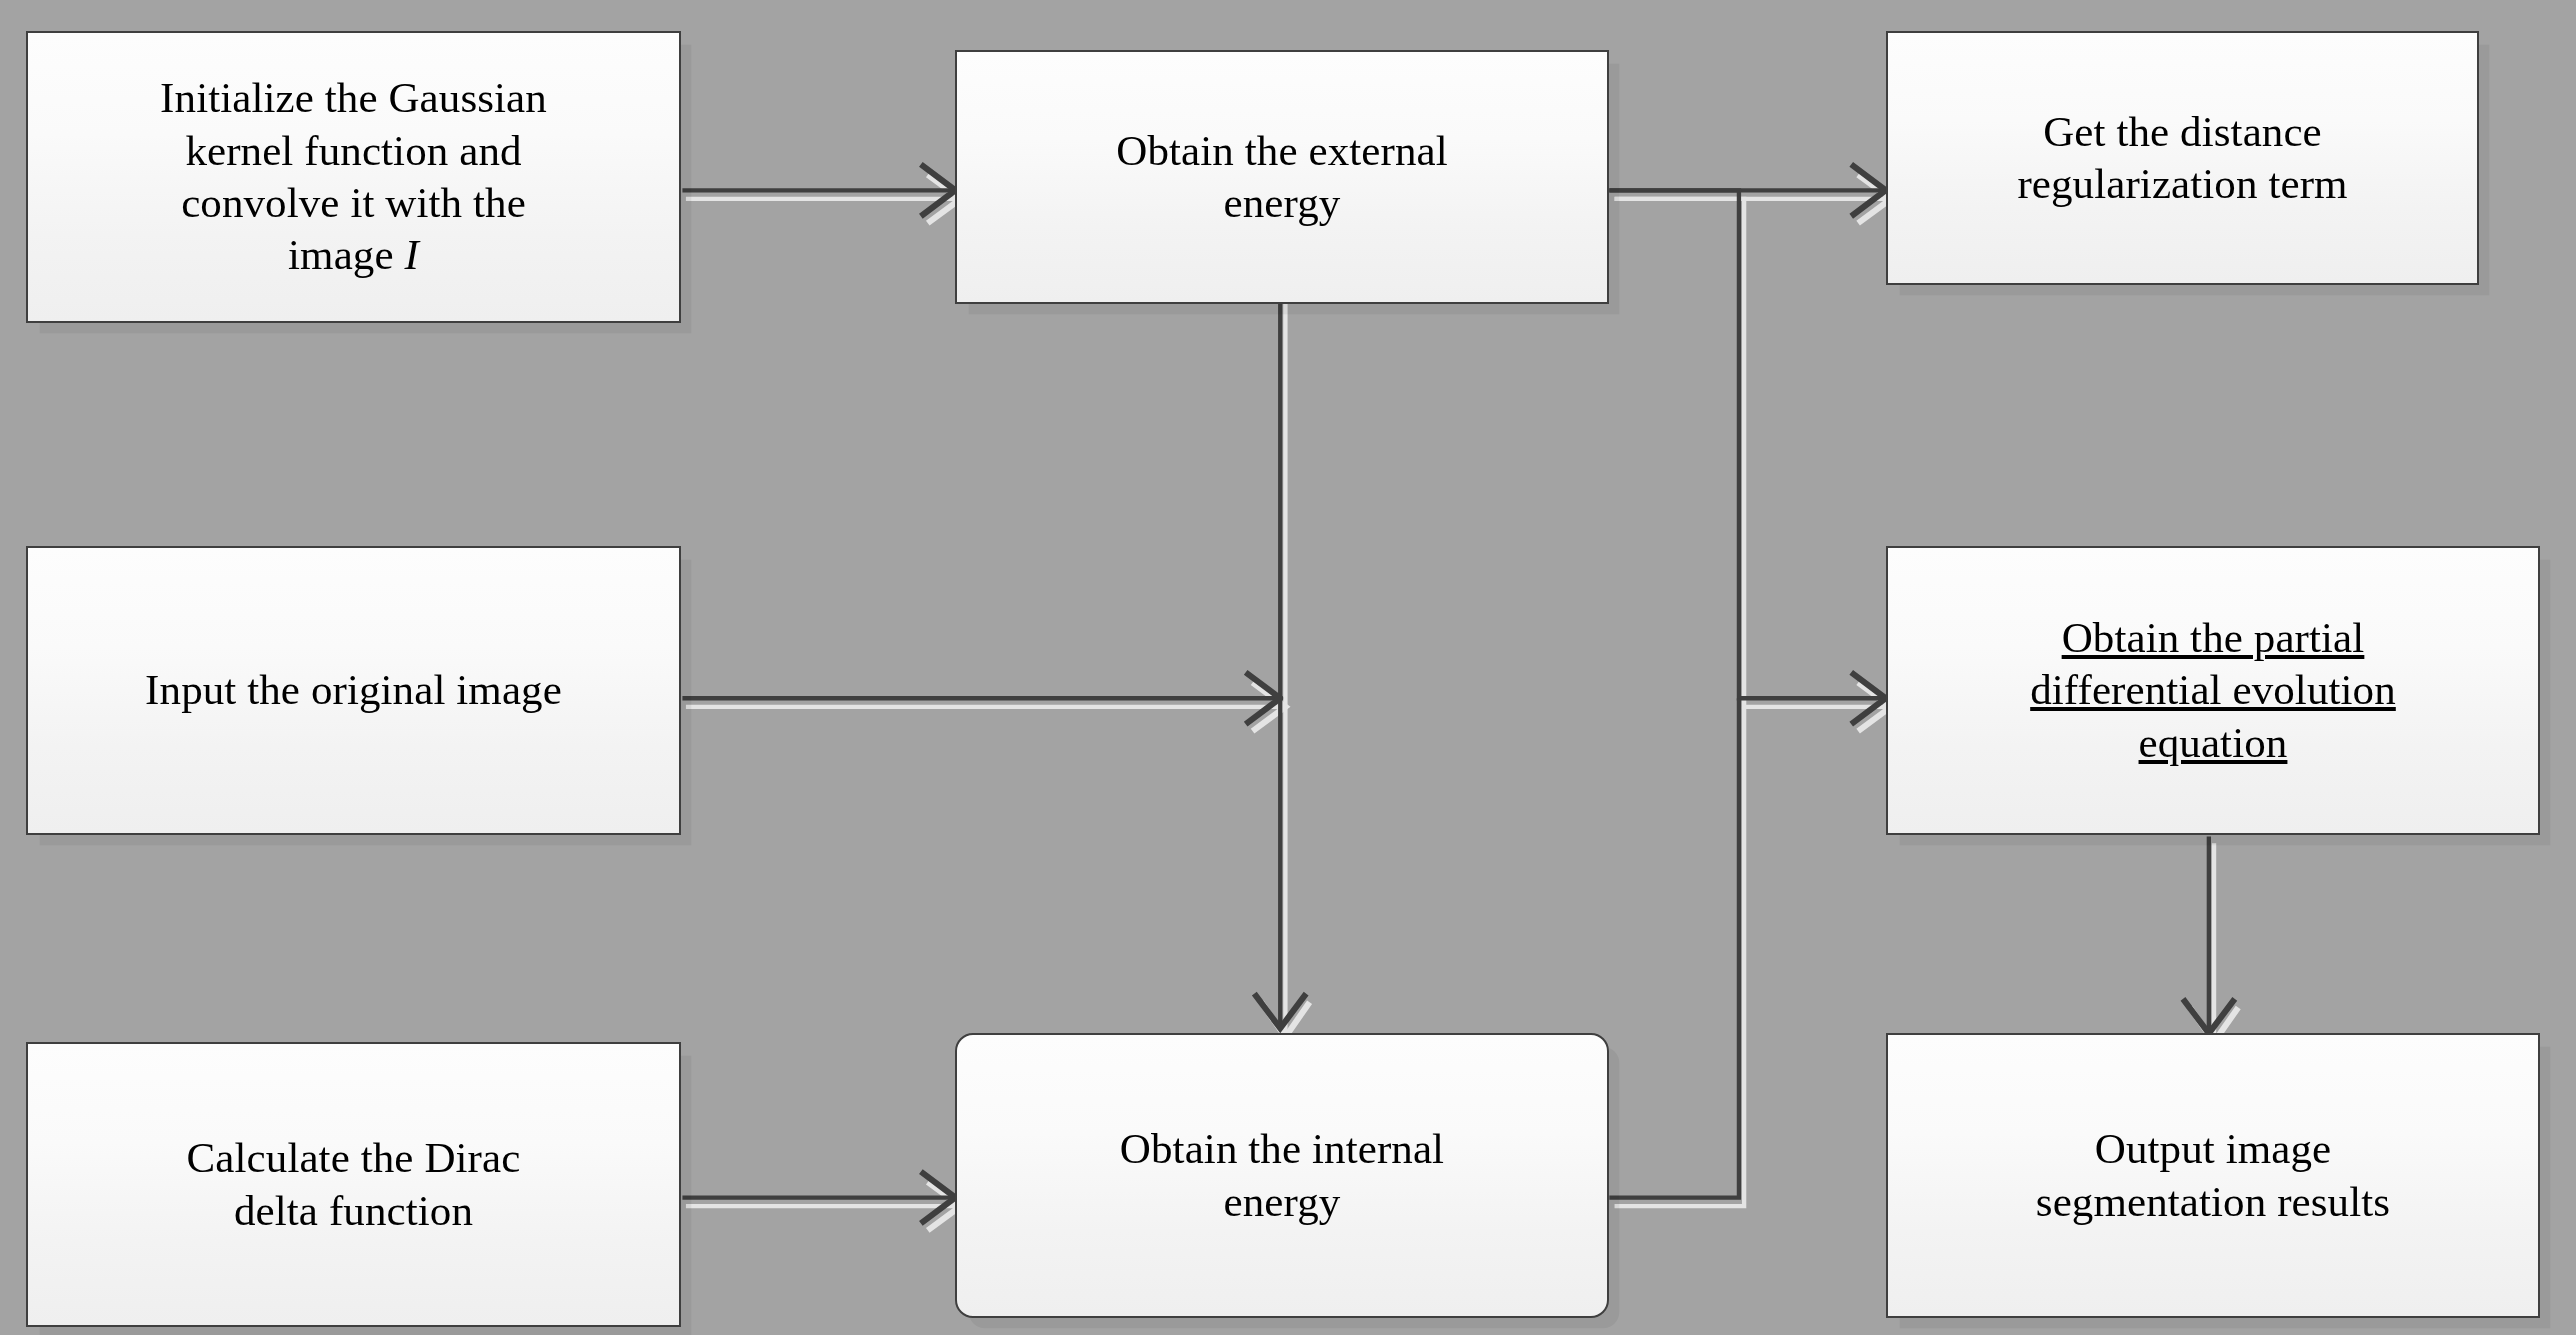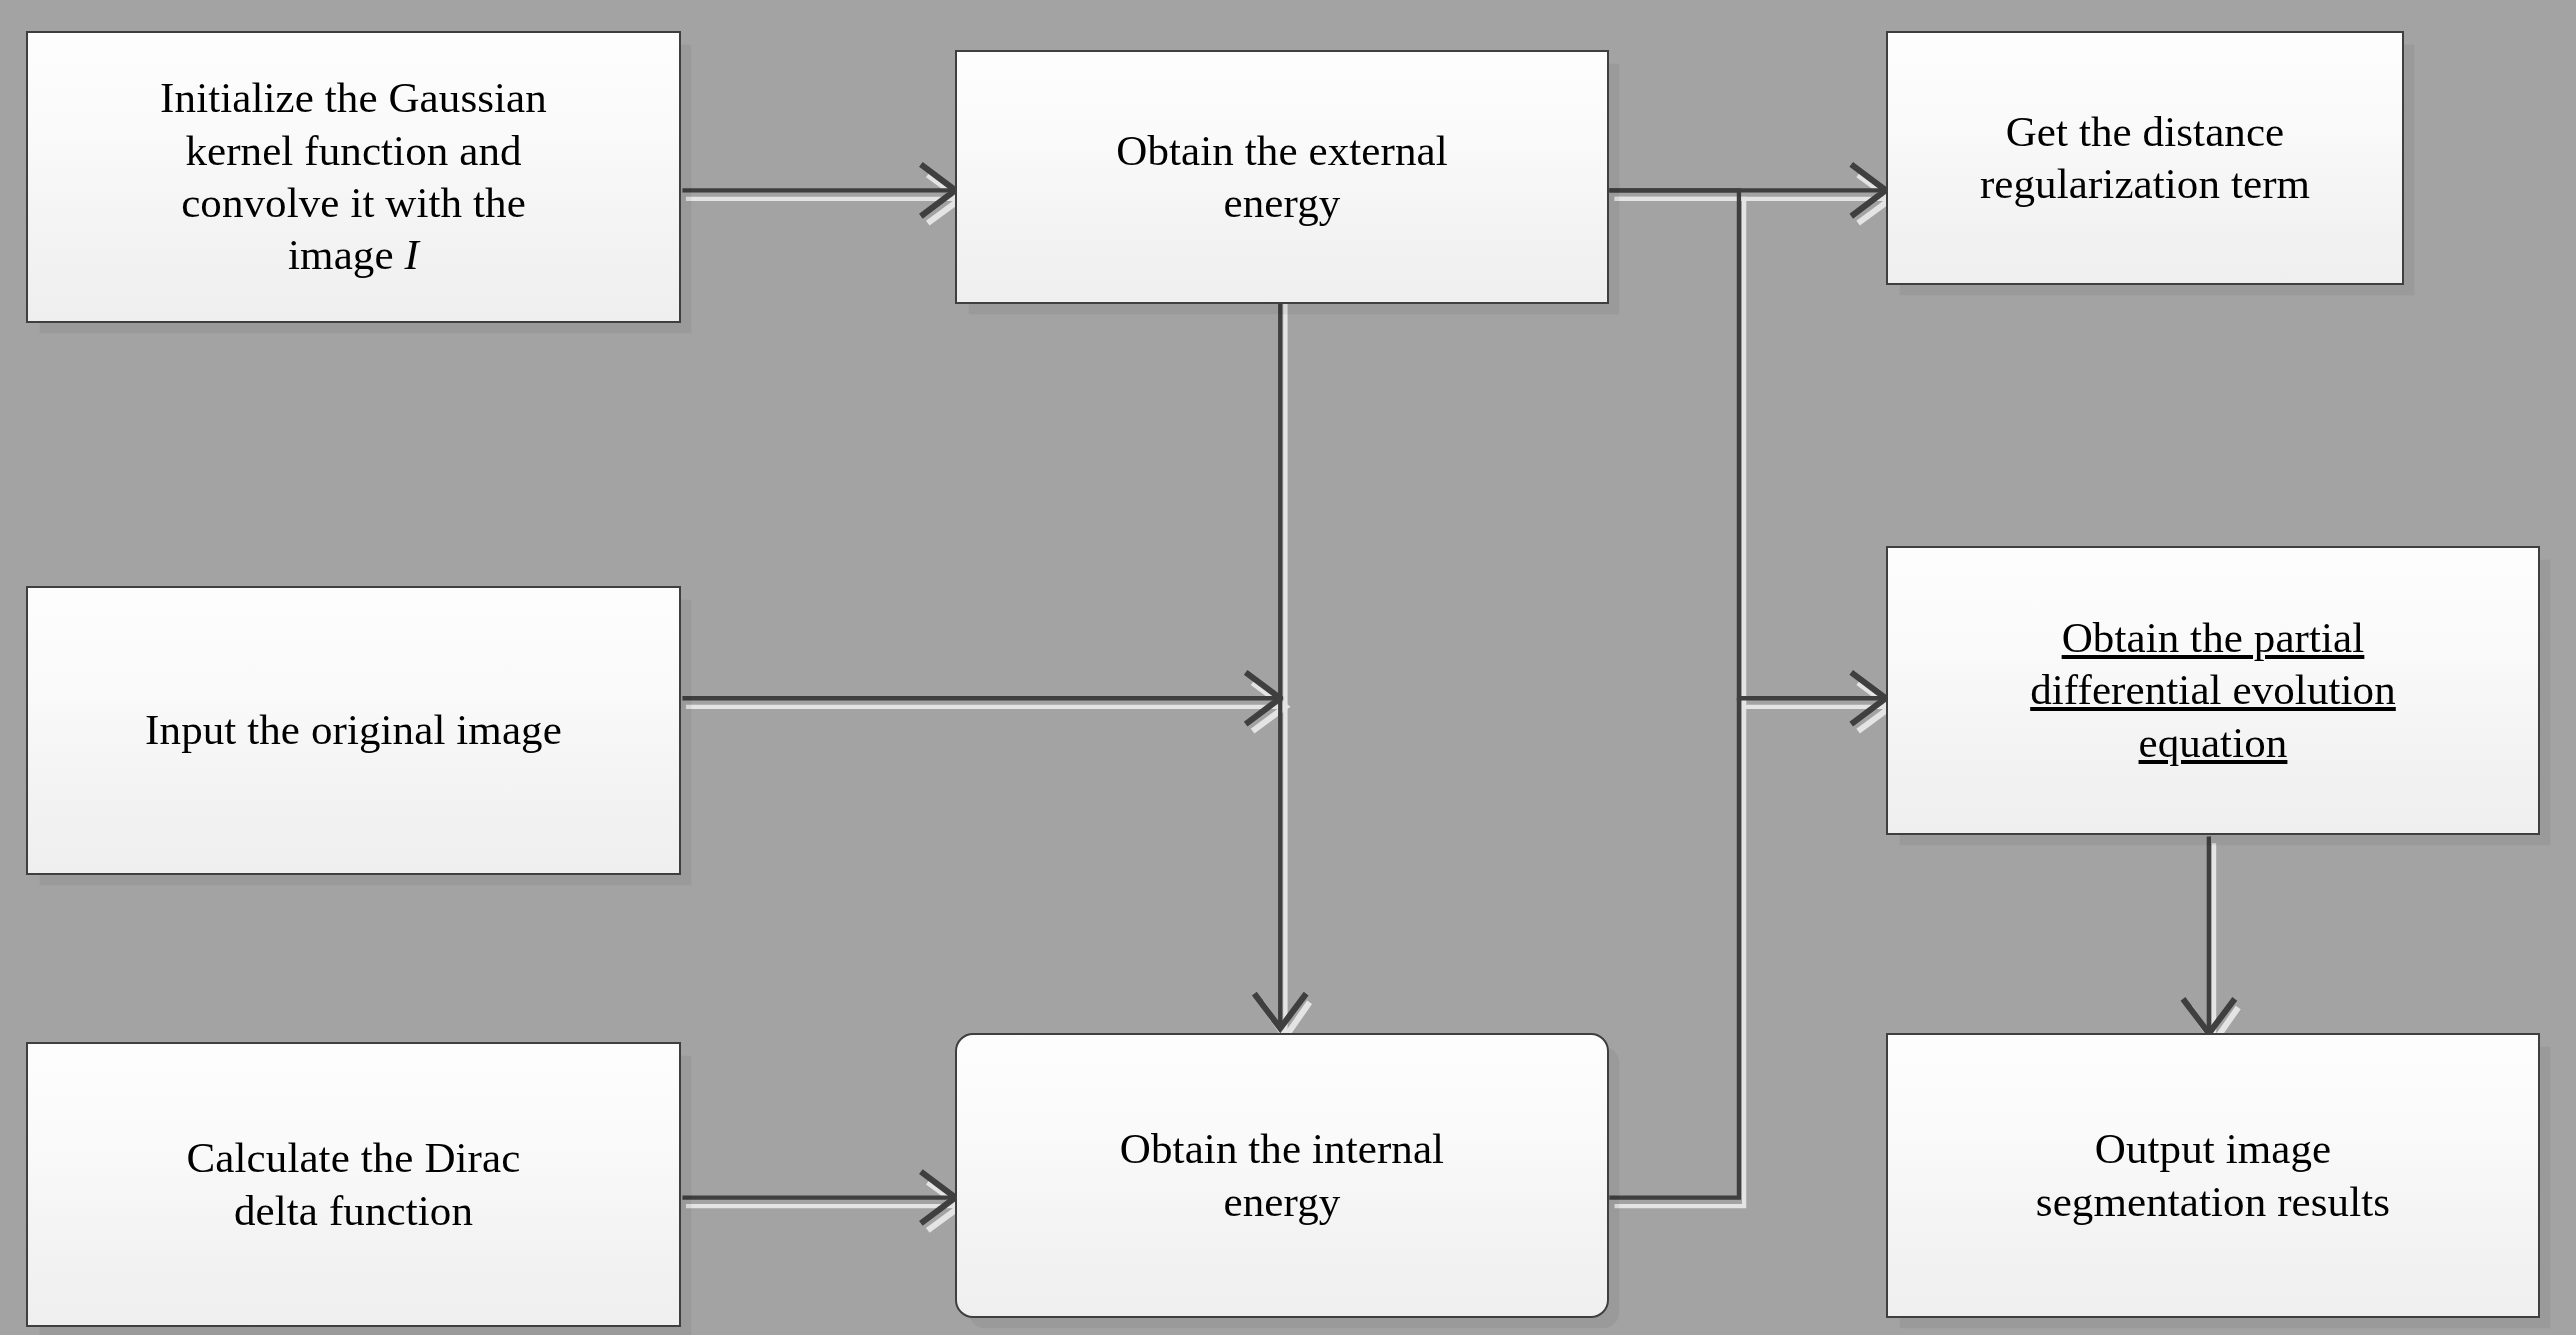--- a/index.html
+++ b/index.html
@@ -116,26 +116,26 @@
 kernel function and
 convolve it with the
 image </span><em>I</em></span>
   </div>
 
   <div class="node" style="left:955px; top:50px; width:654px; height:254px;">
     <span class="txt">Obtain the external
 energy</span>
   </div>
 
-  <div class="node" style="left:1886px; top:31px; width:518px; height:254px;">
+  <div class="node" style="left:1886px; top:31px; width:593px; height:254px;">
     <span class="txt">Get the distance
 regularization term</span>
   </div>
 
-  <div class="node" style="left:26px; top:546px; width:655px; height:289px;margin-top:40px;">
+  <div class="node" style="left:26px; top:546px; width:655px; height:289px;">
     <span class="txt">Input the original image</span>
   </div>
 
   <div class="node" style="left:1886px; top:546px; width:654px; height:289px;text-decoration:underline;">
     <span class="txt">Obtain the partial
 differential evolution
 equation</span>
   </div>
 
   <div class="node" style="left:26px; top:1042px; width:655px; height:285px;align-items:center;">

